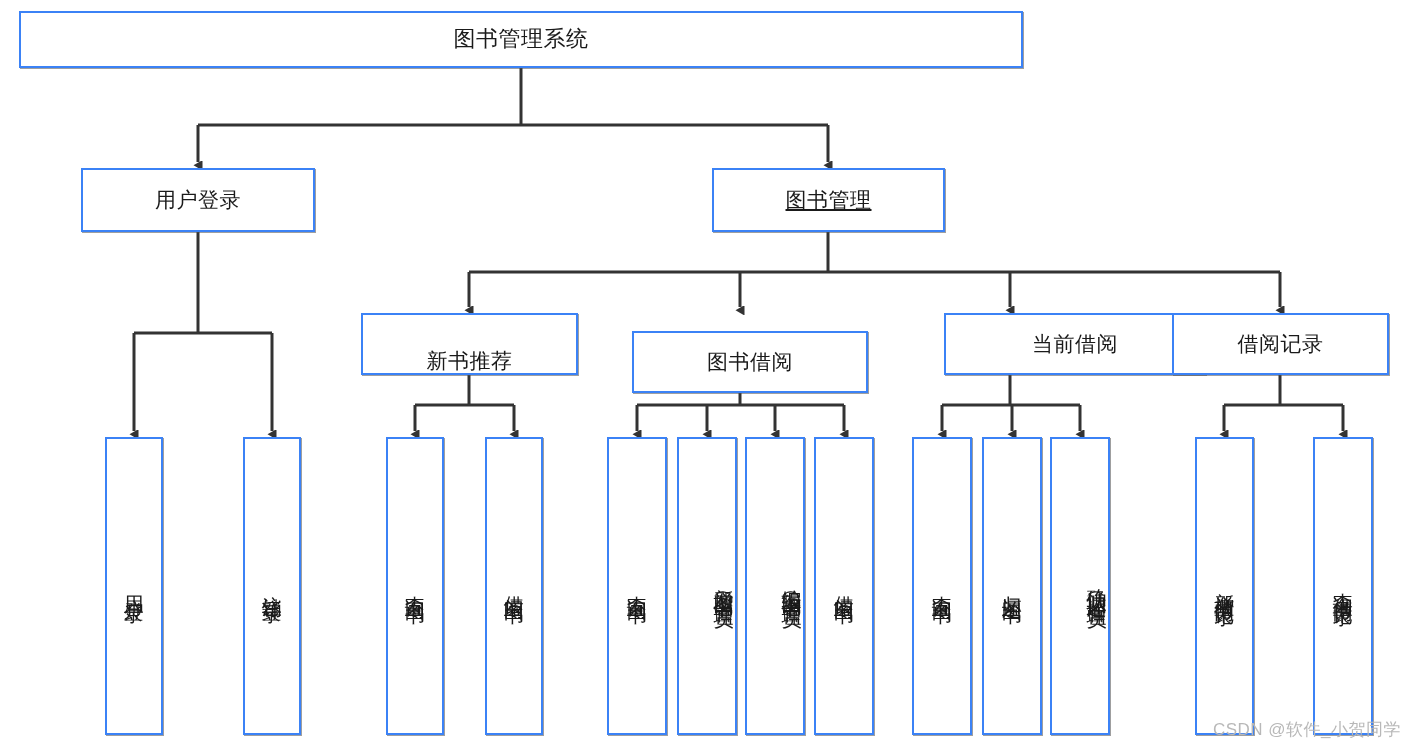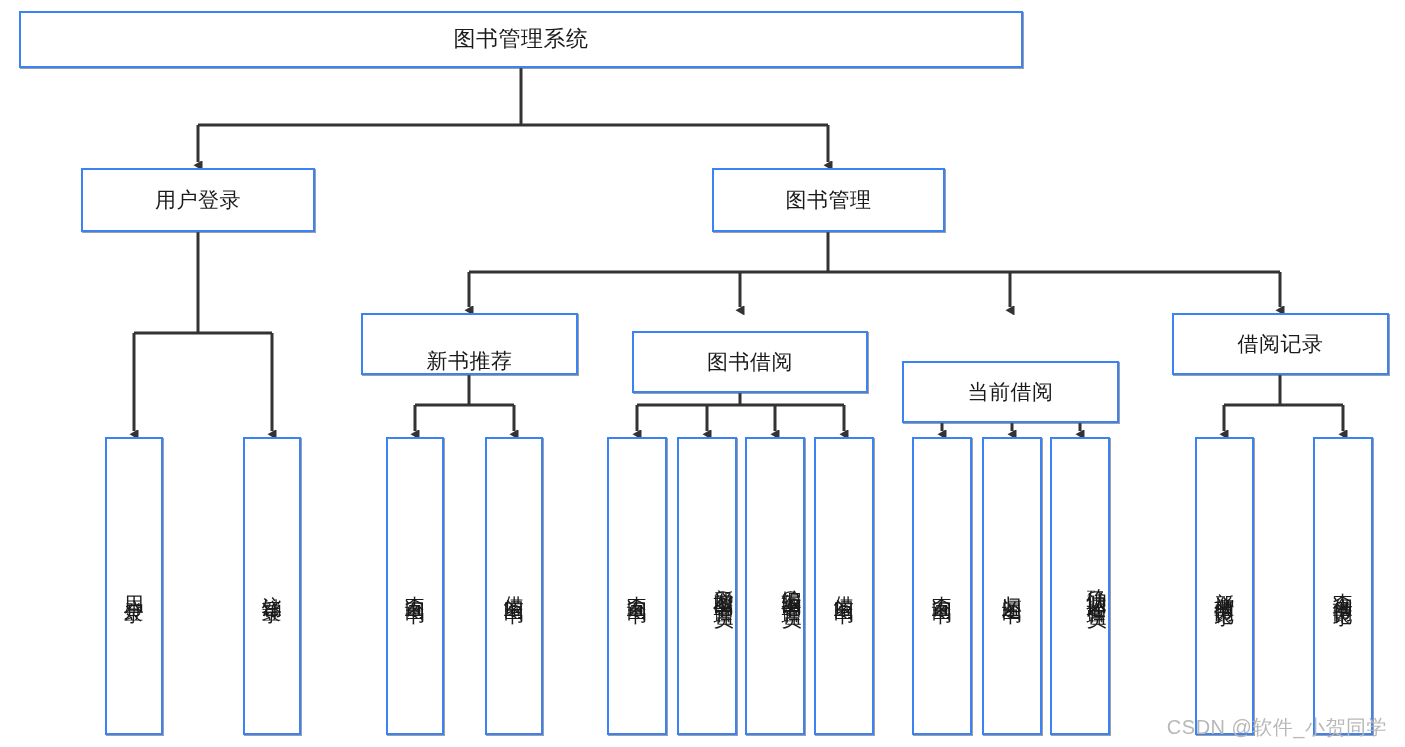--- a/index.html
+++ b/index.html
@@ -60,23 +60,23 @@
     justify-content: center;
   }
   .node-label-v {
     writing-mode: vertical-rl;
     text-orientation: upright;
     letter-spacing: 3px;
     display: block;
   }
   #watermark {
     position: absolute;
-    right: 18px;
+    right: 4px;
     bottom: 6px;
-    font-size: 20px;
+    font-size: 17px;
     color: #b8b8b8;
     white-space: nowrap;
     letter-spacing: 0.5px;
   }
 </style>
 </head>
 <body>
 
 <div id="diagram-root">
 
@@ -131,33 +131,33 @@
   </svg>
 
   <div class="node node-h node-root" style="left:19px; top:11px; width:1004px; height:57px;">
     <span>图书管理系统</span>
   </div>
 
   <div class="node node-h" style="left:81px; top:168px; width:234px; height:64px;">
     <span>用户登录</span>
   </div>
 
-  <div class="node node-h" style="left:712px; top:168px; width:233px; height:64px;">
+  <div class="node node-h" style="left:712px; top:168px; width:233px; height:64px;text-decoration:underline;">
     <span>图书管理</span>
   </div>
 
   <div class="node node-h" style="left:361px; top:313px; width:217px; height:62px;align-items:flex-end;">
     <span>新书推荐</span>
   </div>
 
   <div class="node node-h" style="left:632px; top:331px; width:236px; height:62px;">
     <span>图书借阅</span>
   </div>
 
-  <div class="node node-h" style="left:902px; top:313px; width:217px; height:62px;margin-top:48px;">
+  <div class="node node-h" style="left:944px; top:313px; width:262px; height:62px;">
     <span>当前借阅</span>
   </div>
 
   <div class="node node-h" style="left:1172px; top:313px; width:217px; height:62px;">
     <span>借阅记录</span>
   </div>
 
   <div id="leaf-container">
       <div class="node node-v" style="left: 105px; top: 437px; width: 58px; height: 298px;">
         <span class="node-label-v">用户登录</span>

